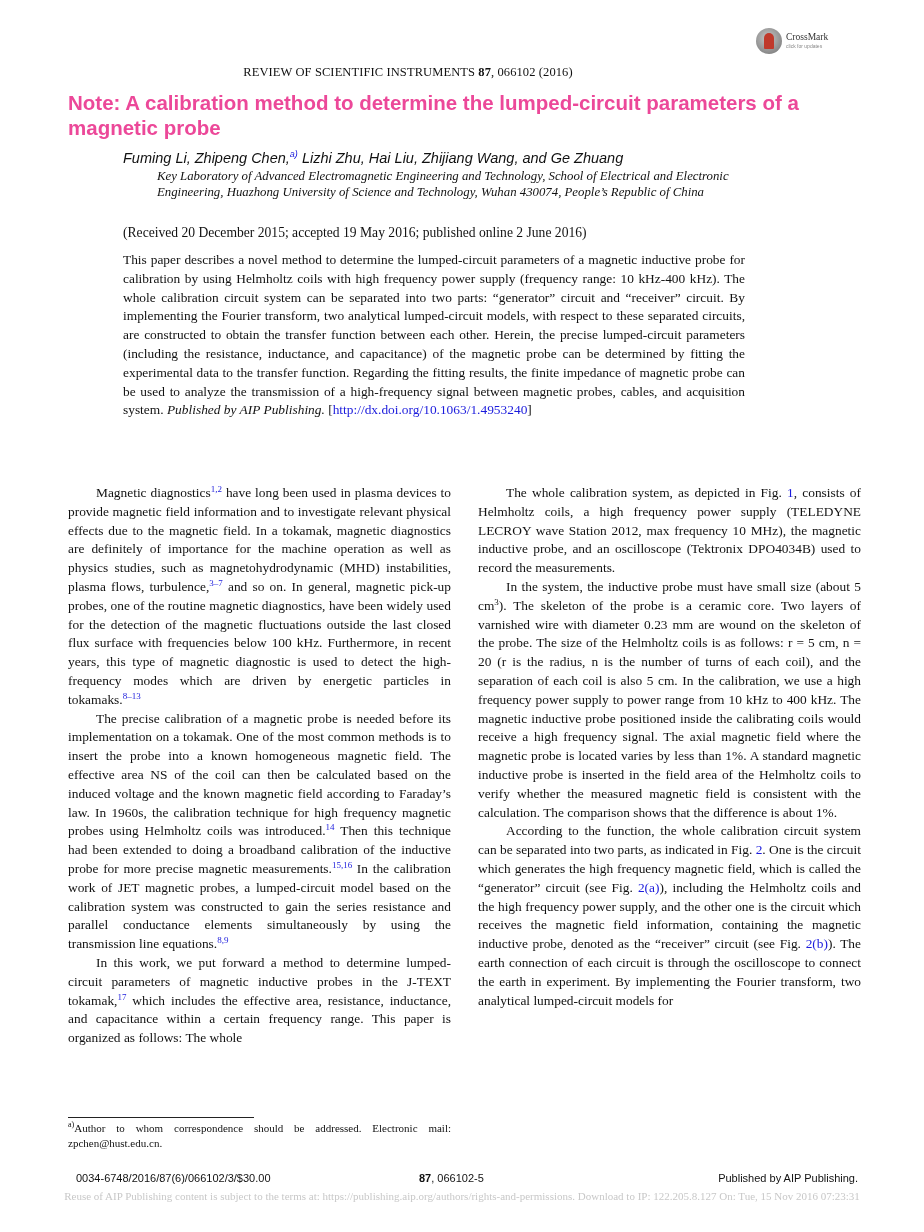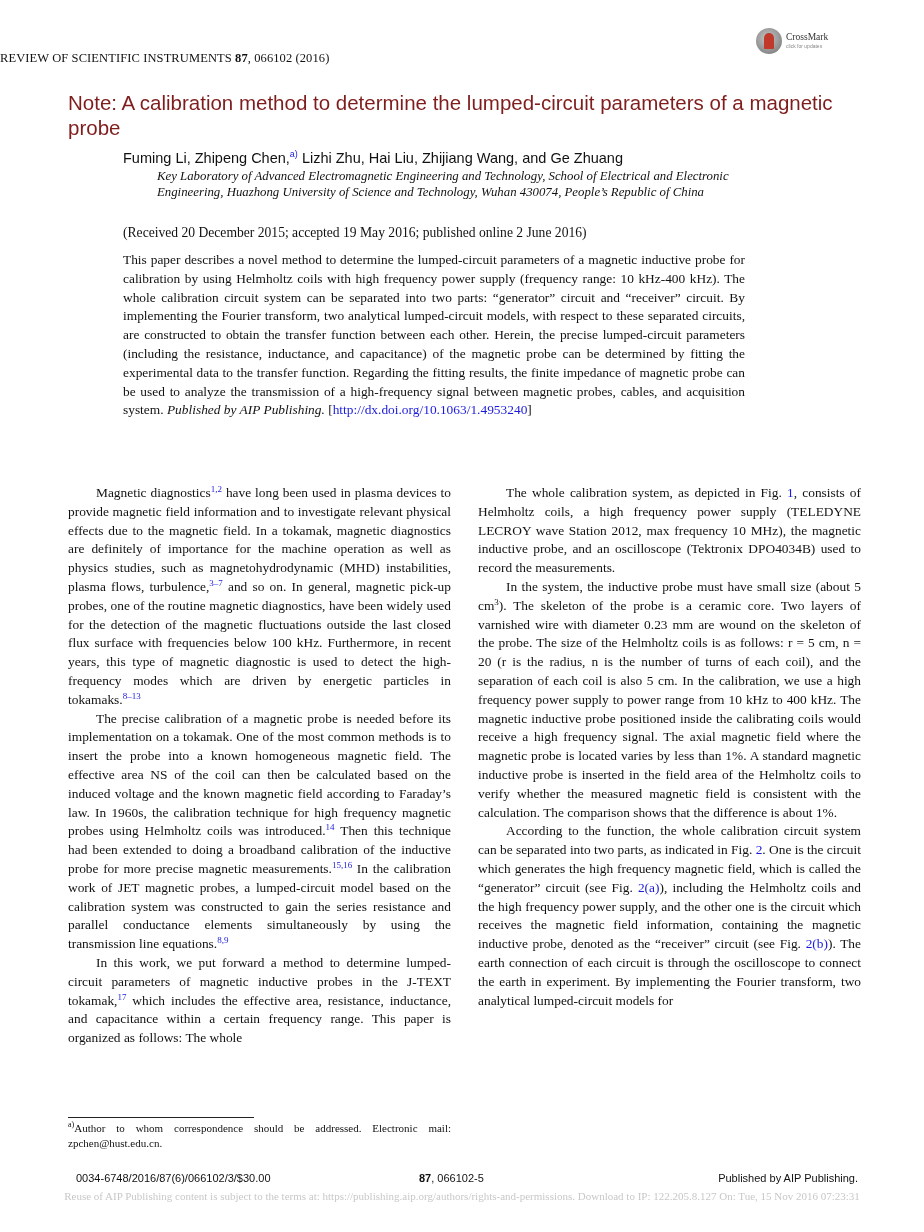--- a/index.html
+++ b/index.html
@@ -4,23 +4,23 @@
 <style>
   html, body { margin: 0; padding: 0; background: #ffffff; }
   body { width: 924px; height: 1232px; position: relative; overflow: hidden; font-family: "Liberation Serif", serif; color: #111; }
   .abs { position: absolute; }
   #crossmark { left: 756px; top: 26px; width: 90px; height: 30px; display: flex; align-items: center; }
   #crossmark .cm-circle { width: 26px; height: 26px; border-radius: 50%; background: radial-gradient(circle at 45% 40%, #c8c8c8 0%, #8a8a8a 70%, #6b6b6b 100%); position: relative; }
   #crossmark .cm-circle::after { content: ""; position: absolute; left: 8px; top: 5px; width: 10px; height: 16px; background: #c0392b; border-radius: 5px 5px 1px 1px; }
   #crossmark .cm-text { margin-left: 4px; line-height: 1; }
   #crossmark .cm-title { font-family: "Liberation Serif", serif; font-size: 9.5px; color: #333; }
   #crossmark .cm-sub { font-family: "Liberation Sans", sans-serif; font-size: 5px; color: #888; margin-top: 1px; }
-  #journal-header { left: 0; width: 816px; top: 51px; text-align: left; font-size: 12.5px; letter-spacing: 0.1px; }
-  #title { left: 68px; top: 90px; width: 800px; font-family: "Liberation Sans", sans-serif; font-weight: normal; font-size: 20.5px; line-height: 25px; color: #7f1d1d; }
-  #authors { left: 123px; top: 150px; font-family: "Liberation Sans", sans-serif; font-size: 14.5px; }
+  #journal-header { left: 0; width: 816px; top: 65px; text-align: center; font-size: 12.5px; letter-spacing: 0.1px; }
+  #title { left: 68px; top: 90px; width: 800px; font-family: "Liberation Sans", sans-serif; font-weight: bold; font-size: 20.5px; line-height: 25px; color: #ec4899; }
+  #authors { left: 123px; top: 150px; font-family: "Liberation Sans", sans-serif; font-size: 14.5px; font-style: italic; }
   #authors sup, .ref { color: #1a1adc; font-size: 9px; vertical-align: super; line-height: 0; }
   #affiliation { left: 123px; top: 168px; width: 620px; font-style: italic; font-size: 12.8px; line-height: 16px; margin-left: 34px; }
   #received { left: 123px; top: 225px; font-size: 13.6px; }
   #abstract { left: 123px; top: 251px; width: 622px; font-size: 13.4px; line-height: 18.8px; text-align: justify; }
   #abstract .doi { color: #1a1adc; font-family: Liberation Serif, serif; }
   .col { top: 484px; width: 383px; font-size: 13.4px; line-height: 18.8px; text-align: justify; }
   #col-left { left: 68px; }
   #col-right { left: 478px; }
   .col p { margin: 0; text-indent: 28px; }
   .col p.noindent { text-indent: 0; }

